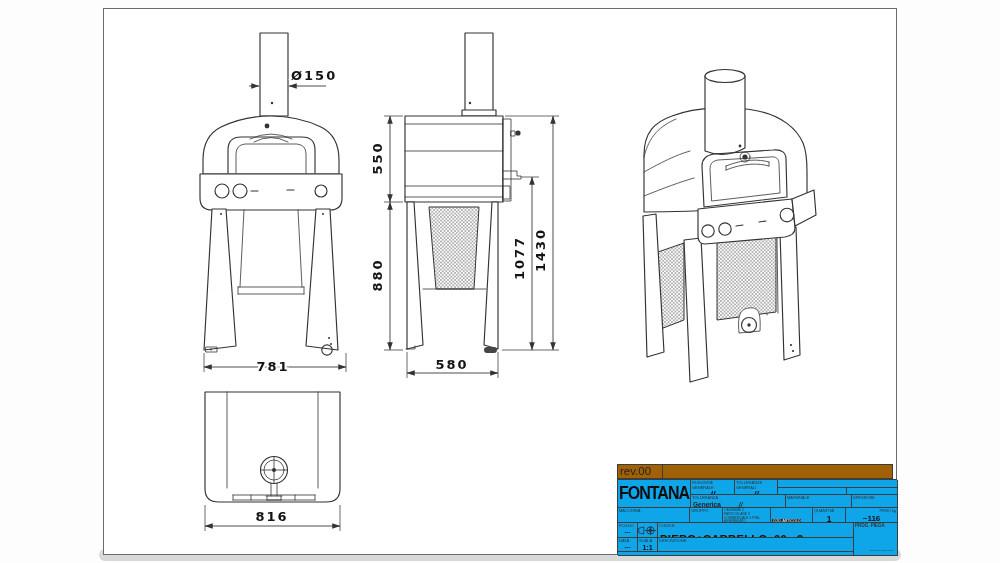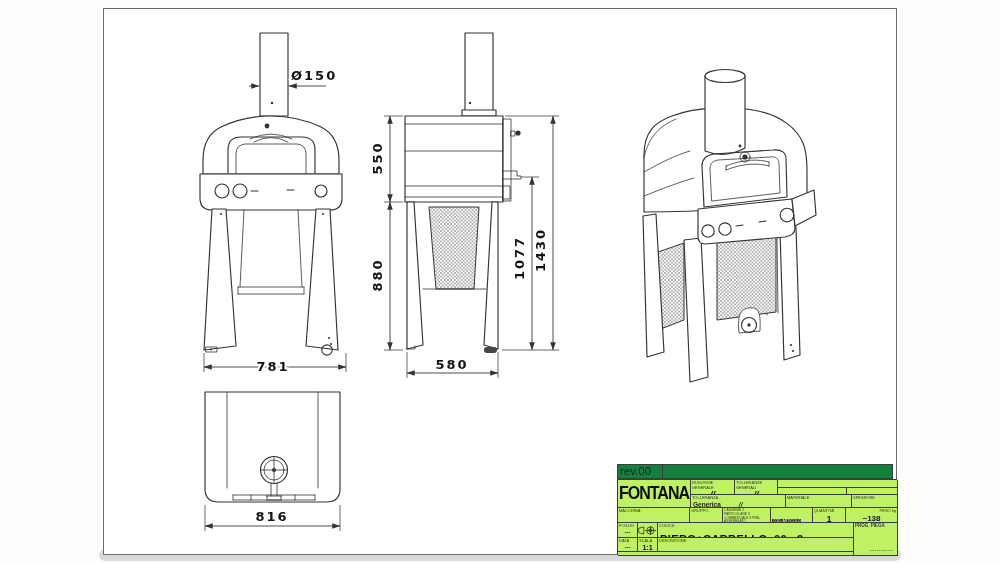--- a/index.html
+++ b/index.html
@@ -15,23 +15,23 @@
   .thin{stroke-width:0.8;}
   .dim{stroke:#3a3a3a;stroke-width:0.9;fill:none;}
   .ext{stroke:#3a3a3a;stroke-width:0.75;fill:none;}
   .dimtxt{font-family:"DejaVu Sans",sans-serif;font-weight:bold;font-size:13px;
     letter-spacing:2px;fill:#141414;paint-order:stroke;stroke:#fff;stroke-width:4px;}
   .fillink{fill:#333;stroke:none;}
   
   .tb{position:absolute;left:617px;top:464px;width:280px;height:91px;z-index:3;
     font-family:"Liberation Sans",sans-serif;color:#1c1c1c;}
   .tb .cell{position:absolute;box-sizing:border-box;border-right:1px solid #3c3c3c;
-    border-bottom:1px solid #3c3c3c;overflow:hidden;background:#bef264;}
+    border-bottom:1px solid #3c3c3c;overflow:hidden;background:#0ea5e9;}
   .revrow{position:absolute;left:0;top:0;width:276px;height:15px;box-sizing:border-box;
-    border:1px solid #3c3c3c;background:#15803d;padding-left:40px;}
+    border:1px solid #3c3c3c;background:#a16207;padding-left:40px;}
   .revrow .rev{position:absolute;left:0;top:0;width:45px;height:100%;box-sizing:border-box;
     border-right:1px solid #3c3c3c;font-size:11.5px;color:#222;padding:0 2px;line-height:13px;}
   .revrow .revdesc{position:absolute;left:45px;top:0;right:0;height:100%;
     font-size:10px;padding:1px 4px;line-height:12px;color:#222;}
   .tbmain{position:absolute;left:0;top:15px;width:280px;height:76px;box-sizing:border-box;
     border-left:1px solid #3c3c3c;border-top:1px solid #3c3c3c;background:#fff;}
   .lab{display:block;font-size:4px;line-height:4.5px;color:#333;padding:1px 1px 0 1px;
     letter-spacing:0px;white-space:nowrap;}
   .lab.wrap{white-space:normal;}
   .val{display:block;text-align:center;font-weight:bold;color:#111;}
@@ -271,21 +271,21 @@
     <div class="cell" style="left:153px;top:28px;width:42px;height:15px;">
       <span class="darklab">COD. ARTICOLO</span>
       
     </div>
     <div class="cell" style="left:195px;top:28px;width:33px;height:15px;">
       <span class="lab">QUANTITA'</span>
       <span class="val" style="font-size:8.5px;">1</span>
     </div>
     <div class="cell" style="left:228px;top:28px;width:52px;height:15px;">
       <span class="lab" style="text-align:right;">PESO kg</span>
-      <span class="val" style="font-size:8px;">~138</span>
+      <span class="val" style="font-size:8px;">~116</span>
     </div>
 
     <div class="cell" style="left:0;top:43px;width:20px;height:15px;">
       <span class="lab">FOGLIO</span>
       <span class="val" style="font-size:6px;">---</span>
     </div>
     <div class="cell" style="left:20px;top:43px;width:20px;height:15px;">
       <svg viewBox="0 0 26 13" width="19" height="11" style="display:block;margin:2px auto 0;">
         <g stroke="#222" fill="none" stroke-width="1">
           <path d="M1,3.5 L8,1.5 L8,11.5 L1,9.5 Z"></path>

